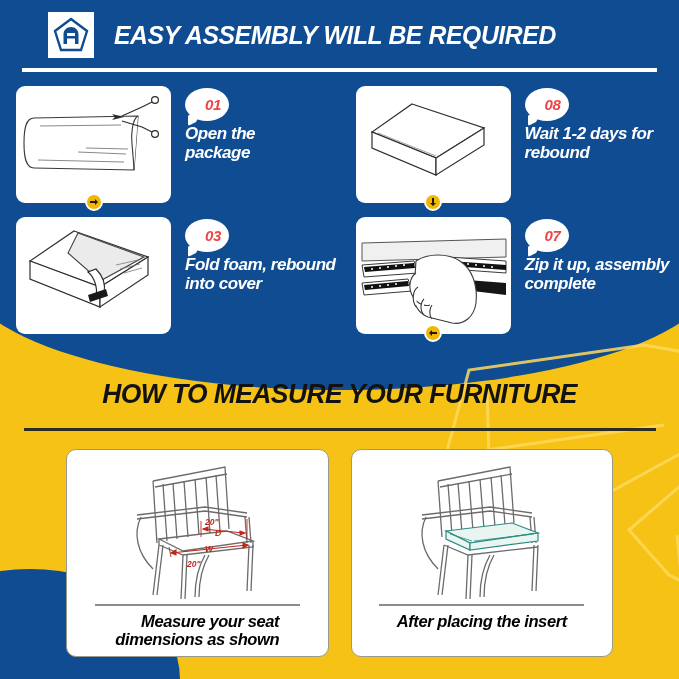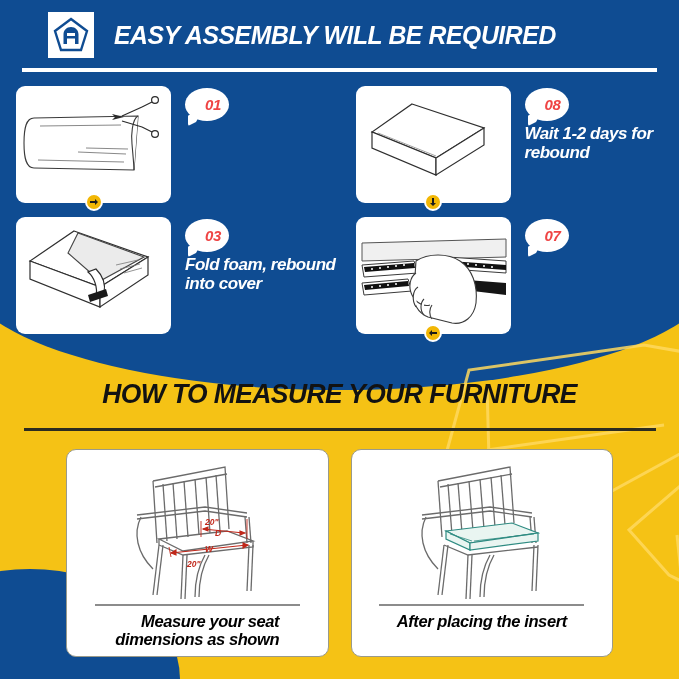--- a/index.html
+++ b/index.html
@@ -329,20 +329,22 @@
           <span class="arrow-badge">
             <svg width="10" height="10" viewBox="0 0 10 10">
                 <path d="M1 4 L6 4 L6 2 L9 5 L6 8 L6 6 L1 6 Z" fill="#1b1b1b"></path>
               </svg>
           </span>
         </div>
         <div class="step-text">
           <span class="num-bubble">
             <span class="num-text">01</span>
           </span>
+          <div class="step-label">Open the
+package</div>
         </div>
       </div>
 
       <div class="step">
         <div class="step-figure">
           <svg width="155" height="117" viewBox="0 0 155 117">
             <g fill="#ffffff" stroke="#2f2f2f" stroke-width="1.2">
               <path d="M 56 18 L 128 42 L 80 72 L 16 46 Z"></path>
               <path d="M 16 46 L 16 62 L 80 89 L 80 72 Z"></path>
               <path d="M 80 72 L 80 89 L 128 59 L 128 42 Z"></path>
@@ -450,20 +452,22 @@
           <span class="arrow-badge">
             <svg width="10" height="10" viewBox="0 0 10 10">
                 <path d="M9 4 L4 4 L4 2 L1 5 L4 8 L4 6 L9 6 Z" fill="#1b1b1b"></path>
               </svg>
           </span>
         </div>
         <div class="step-text">
           <span class="num-bubble">
             <span class="num-text">07</span>
           </span>
+          <div class="step-label">Zip it up, assembly
+complete</div>
         </div>
       </div>
 
     </div>
   </div>
 
   <div class="measure-title">HOW TO MEASURE YOUR FURNITURE</div>
   <div class="measure-rule"></div>
 
   <div class="panels">

